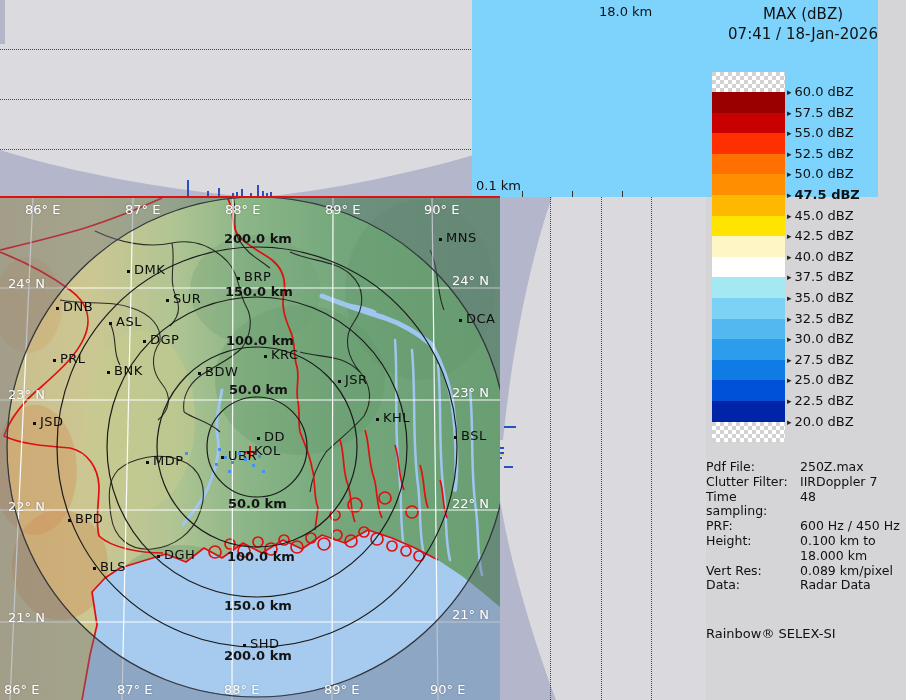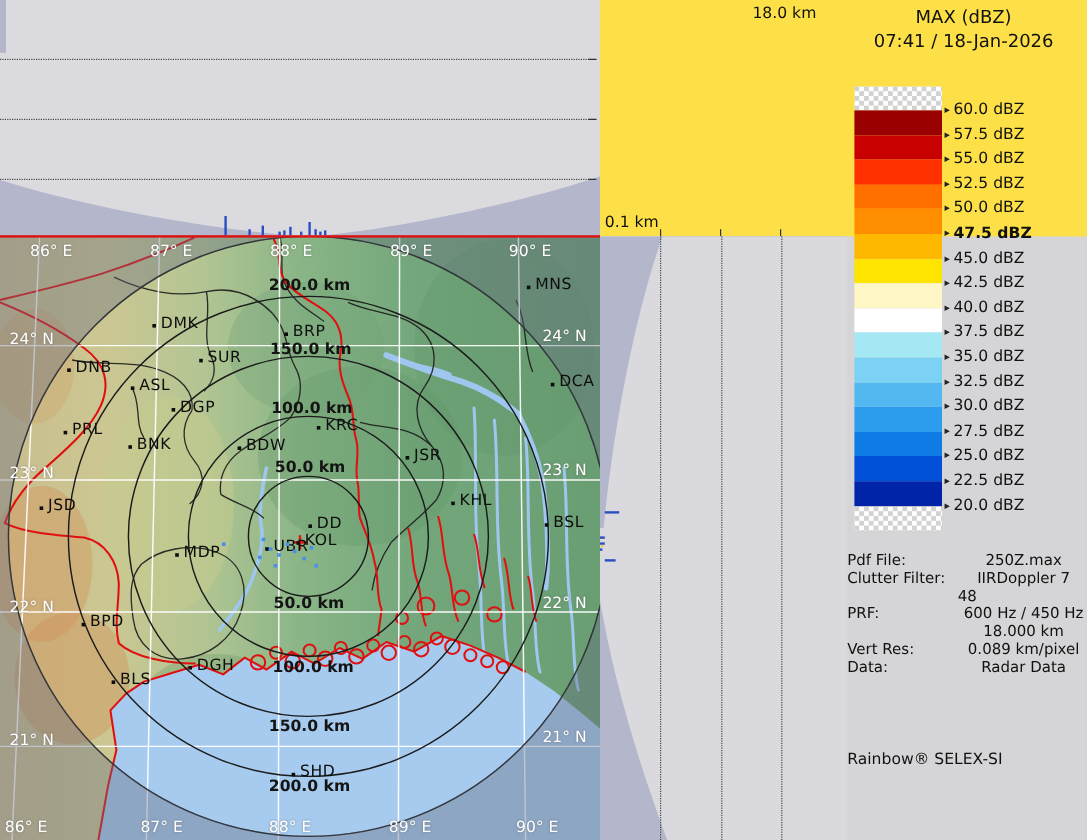--- a/index.html
+++ b/index.html
@@ -7,21 +7,21 @@
     position:relative; width:906px; height:700px;
     background:#d5d5d7; overflow:hidden;
     font-family:"DejaVu Sans","Liberation Sans",sans-serif;
     color:#111;
   }
   
   #top-panel{position:absolute;left:0;top:0;width:500px;height:197px;background:#dbdbdf;}
   .hgrid{position:absolute;left:0;width:497px;height:0;border-top:1px dotted #444;}
   #right-panel{position:absolute;left:500px;top:197px;width:206px;height:503px;background:#dadade;}
   .vgrid{position:absolute;top:0;height:503px;width:0;border-left:1px dotted #444;}
-  #corner-area{position:absolute;left:500px;top:0;width:406px;height:197px;background:#fde047;}
+  #corner-area{position:absolute;left:472px;top:0;width:406px;height:197px;background:#7dd3fc;}
   .axis-label{position:absolute;font-size:13px;color:#111;white-space:nowrap;}
   .tickv{position:absolute;width:1px;height:6px;background:#333;}
   .tickh{position:absolute;width:7px;height:1px;background:#333;}
   .corner-strip{position:absolute;left:0;top:0;width:5px;height:44px;background:#b3b6c9;}
   #map-top-border{position:absolute;left:0;top:196px;width:500px;height:2px;background:#dd1111;}
   #corner-baseline{position:absolute;left:500px;top:197px;width:206px;height:1px;background:#b2b2b6;}
   .spike{position:absolute;width:2px;background:#2a4fc0;}
   .sdash{position:absolute;height:2px;background:#2a4fc0;}
   .speck{position:absolute;width:3px;height:3px;background:#4a90e8;}
   .yspeck{position:absolute;width:2px;height:2px;background:#e0cf4e;}
@@ -41,21 +41,21 @@
   #legend-swatches{position:absolute;left:0;top:0;width:73px;}
   .band{position:absolute;left:0;width:73px;}
   .checker{position:absolute;left:0;width:73px;
      background:repeating-conic-gradient(#ffffff 0% 25%, #d2d2d2 0% 50%) 0 0 / 8px 8px;}
   #legend-labels{position:absolute;left:75px;top:0;width:120px;}
   .legend-row{position:absolute;left:0;font-size:13px;white-space:nowrap;color:#111;}
   .legend-row .arrow{font-size:9px;vertical-align:1px;margin-right:3px;color:#222;}
   #metadata{position:absolute;left:706px;top:460px;width:200px;font-size:12.5px;line-height:14.8px;}
   .meta-row{display:flex;}
   .mlabel{width:94px;flex:0 0 94px;}
-  .mvalue{flex:1;white-space:nowrap;text-align:center;}
+  .mvalue{flex:1;white-space:nowrap;}
   #brand{position:absolute;left:706px;top:626px;font-size:13px;}
 </style>
 </head>
 <body>
 
 <div id="root">
 
   <div id="top-panel">
     <div class="hgrid" style="top:49px"></div>
     <div class="hgrid" style="top:99px"></div>
@@ -419,27 +419,32 @@
   <div id="metadata">
       <div class="meta-row">
         <span class="mlabel">Pdf File:</span>
         <span class="mvalue">250Z.max</span>
       </div>
       <div class="meta-row">
         <span class="mlabel">Clutter Filter:</span>
         <span class="mvalue">IIRDoppler 7</span>
       </div>
       <div class="meta-row">
+        <span class="mlabel">Time sampling:</span>
         <span class="mvalue">48</span>
       </div>
       <div class="meta-row">
         <span class="mlabel">PRF:</span>
         <span class="mvalue">600 Hz / 450 Hz</span>
       </div>
       <div class="meta-row">
+        <span class="mlabel">Height:</span>
+        <span class="mvalue">0.100 km to</span>
+      </div>
+      <div class="meta-row">
         <span class="mlabel"></span>
         <span class="mvalue">18.000 km</span>
       </div>
       <div class="meta-row">
         <span class="mlabel">Vert Res:</span>
         <span class="mvalue">0.089 km/pixel</span>
       </div>
       <div class="meta-row">
         <span class="mlabel">Data:</span>
         <span class="mvalue">Radar Data</span>

